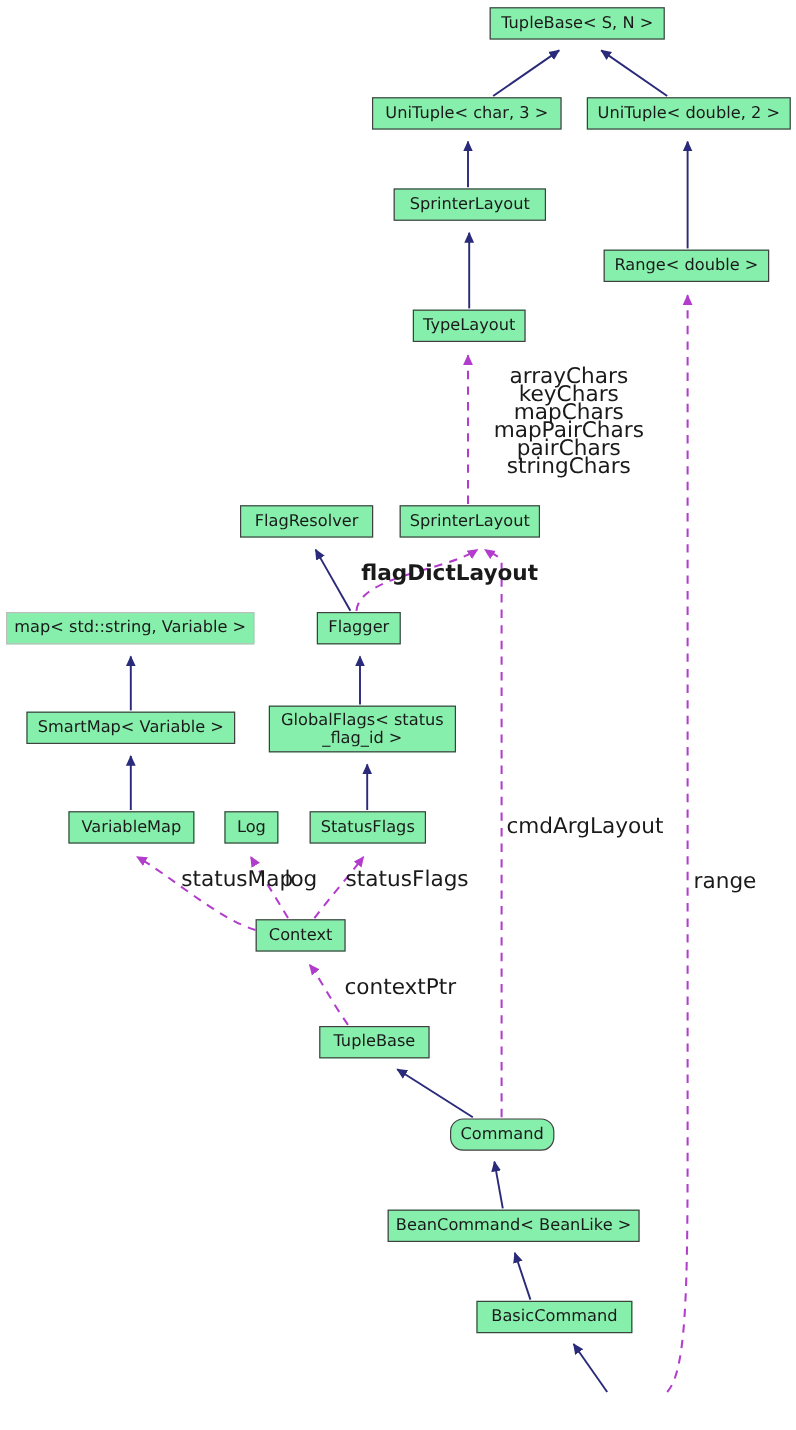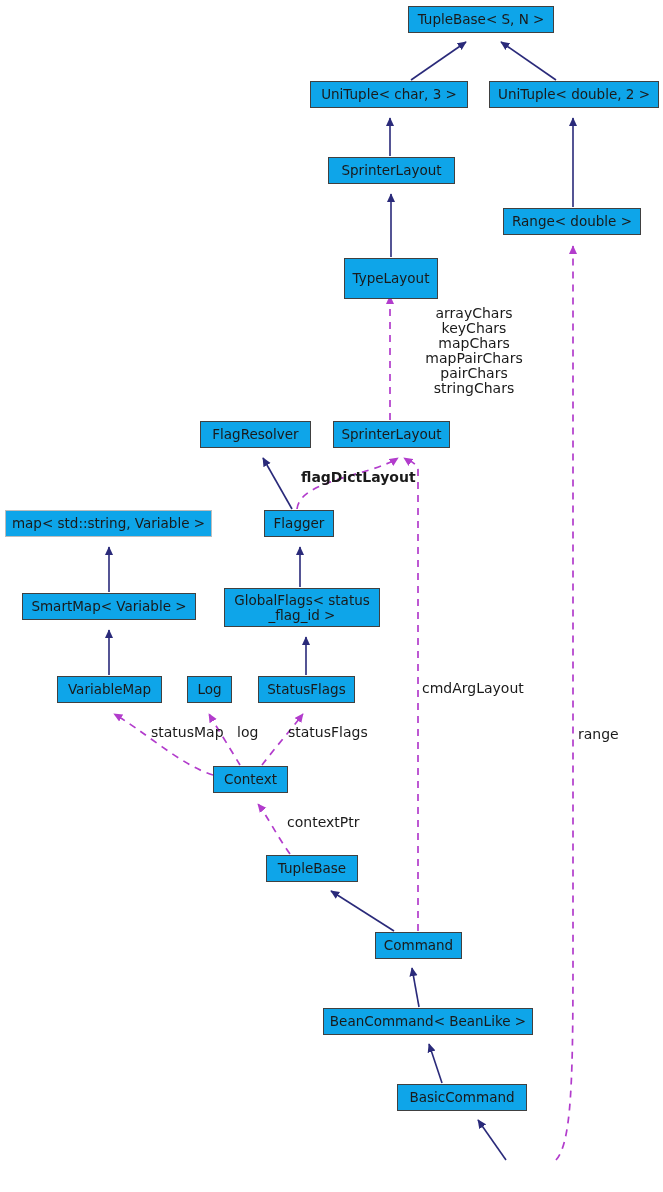--- a/index.html
+++ b/index.html
@@ -23,38 +23,38 @@
     height: 1192px;
     pointer-events: none;
   }
   .node {
     position: absolute;
     box-sizing: border-box;
     display: flex;
     align-items: center;
     justify-content: center;
     text-align: center;
-    background: #0ea5e9;
+    background: #86efac;
     border: 1px solid #404040;
     color: #1a1a1a;
     font-size: 13.5px;
     line-height: 15px;
     white-space: pre;
     z-index: 2;
   }
   .node.ext {
     border-color: #bdbdbd;
   }
   .node.focus {
     background: #bfbfbf;
     border-color: #404040;
   }
   .edge-label {
     position: absolute;
-    font-size: 14px;
+    font-size: 18px;
     line-height: 15px;
     color: #1a1a1a;
     white-space: pre;
     background: transparent;
     z-index: 3;
   }
   .edge-label.center { text-align: center; }
   .edge-label.left { text-align: left; }
 </style>
 </head>
@@ -97,34 +97,34 @@
       <path d="M290,854 C277,836 266,814 258,804"></path>
       <path d="M418,931 L418,470 C418,463 407,460 404,458"></path>
       <path d="M556,1160 C574,1140 573,1060 573,900 L573,246"></path>
     </g>
   </svg>
 <div class="node" style="left: 408px; top: 6px; width: 146px; height: 27px;">TupleBase&lt; S, N &gt;</div>
     <div class="node" style="left: 310px; top: 81px; width: 158px; height: 27px;">UniTuple&lt; char, 3 &gt;</div>
     <div class="node" style="left: 489px; top: 81px; width: 170px; height: 27px;">UniTuple&lt; double, 2 &gt;</div>
     <div class="node" style="left: 328px; top: 157px; width: 127px; height: 27px;">SprinterLayout</div>
     <div class="node" style="left: 503px; top: 208px; width: 138px; height: 27px;">Range&lt; double &gt;</div>
-    <div class="node" style="left: 344px; top: 258px; width: 94px; height: 41px;">TypeLayout</div>
+    <div class="node" style="left: 344px; top: 258px; width: 94px; height: 27px;">TypeLayout</div>
     <div class="node" style="left: 200px; top: 421px; width: 111px; height: 27px;">FlagResolver</div>
     <div class="node" style="left: 333px; top: 421px; width: 117px; height: 27px;">SprinterLayout</div>
     <div class="node ext" style="left: 5px; top: 510px; width: 207px; height: 27px;">map&lt; std::string, Variable &gt;</div>
     <div class="node" style="left: 264px; top: 510px; width: 70px; height: 27px;">Flagger</div>
     <div class="node" style="left: 22px; top: 593px; width: 174px; height: 27px;">SmartMap&lt; Variable &gt;</div>
     <div class="node" style="left: 224px; top: 588px; width: 156px; height: 39px;">GlobalFlags&lt; status
 _flag_id &gt;</div>
     <div class="node" style="left: 57px; top: 676px; width: 105px; height: 27px;">VariableMap</div>
     <div class="node" style="left: 187px; top: 676px; width: 45px; height: 27px;">Log</div>
     <div class="node" style="left: 258px; top: 676px; width: 97px; height: 27px;">StatusFlags</div>
     <div class="node" style="left: 213px; top: 766px; width: 75px; height: 27px;">Context</div>
     <div class="node" style="left: 266px; top: 855px; width: 92px; height: 27px;">TupleBase</div>
-    <div class="node" style="left: 375px; top: 932px; width: 87px; height: 27px;">Command</div>
+    <div class="node" style="left: 375px; top: 932px; width: 87px; height: 27px; border-radius: 11px;">Command</div>
     <div class="node" style="left: 323px; top: 1008px; width: 210px; height: 27px;">BeanCommand&lt; BeanLike &gt;</div>
     <div class="node" style="left: 397px; top: 1084px; width: 130px; height: 27px;">BasicCommand</div>
     <div class="edge-label center" style="left: 393px; top: 306px; width: 162px;">arrayChars
 keyChars
 mapChars
 mapPairChars
 pairChars
 stringChars</div>
     <div class="edge-label left" style="left: 301px; top: 470px; width: 104px; font-weight: bold;">flagDictLayout</div>
     <div class="edge-label left" style="left: 151px; top: 725px; width: 72px;">statusMap</div>

